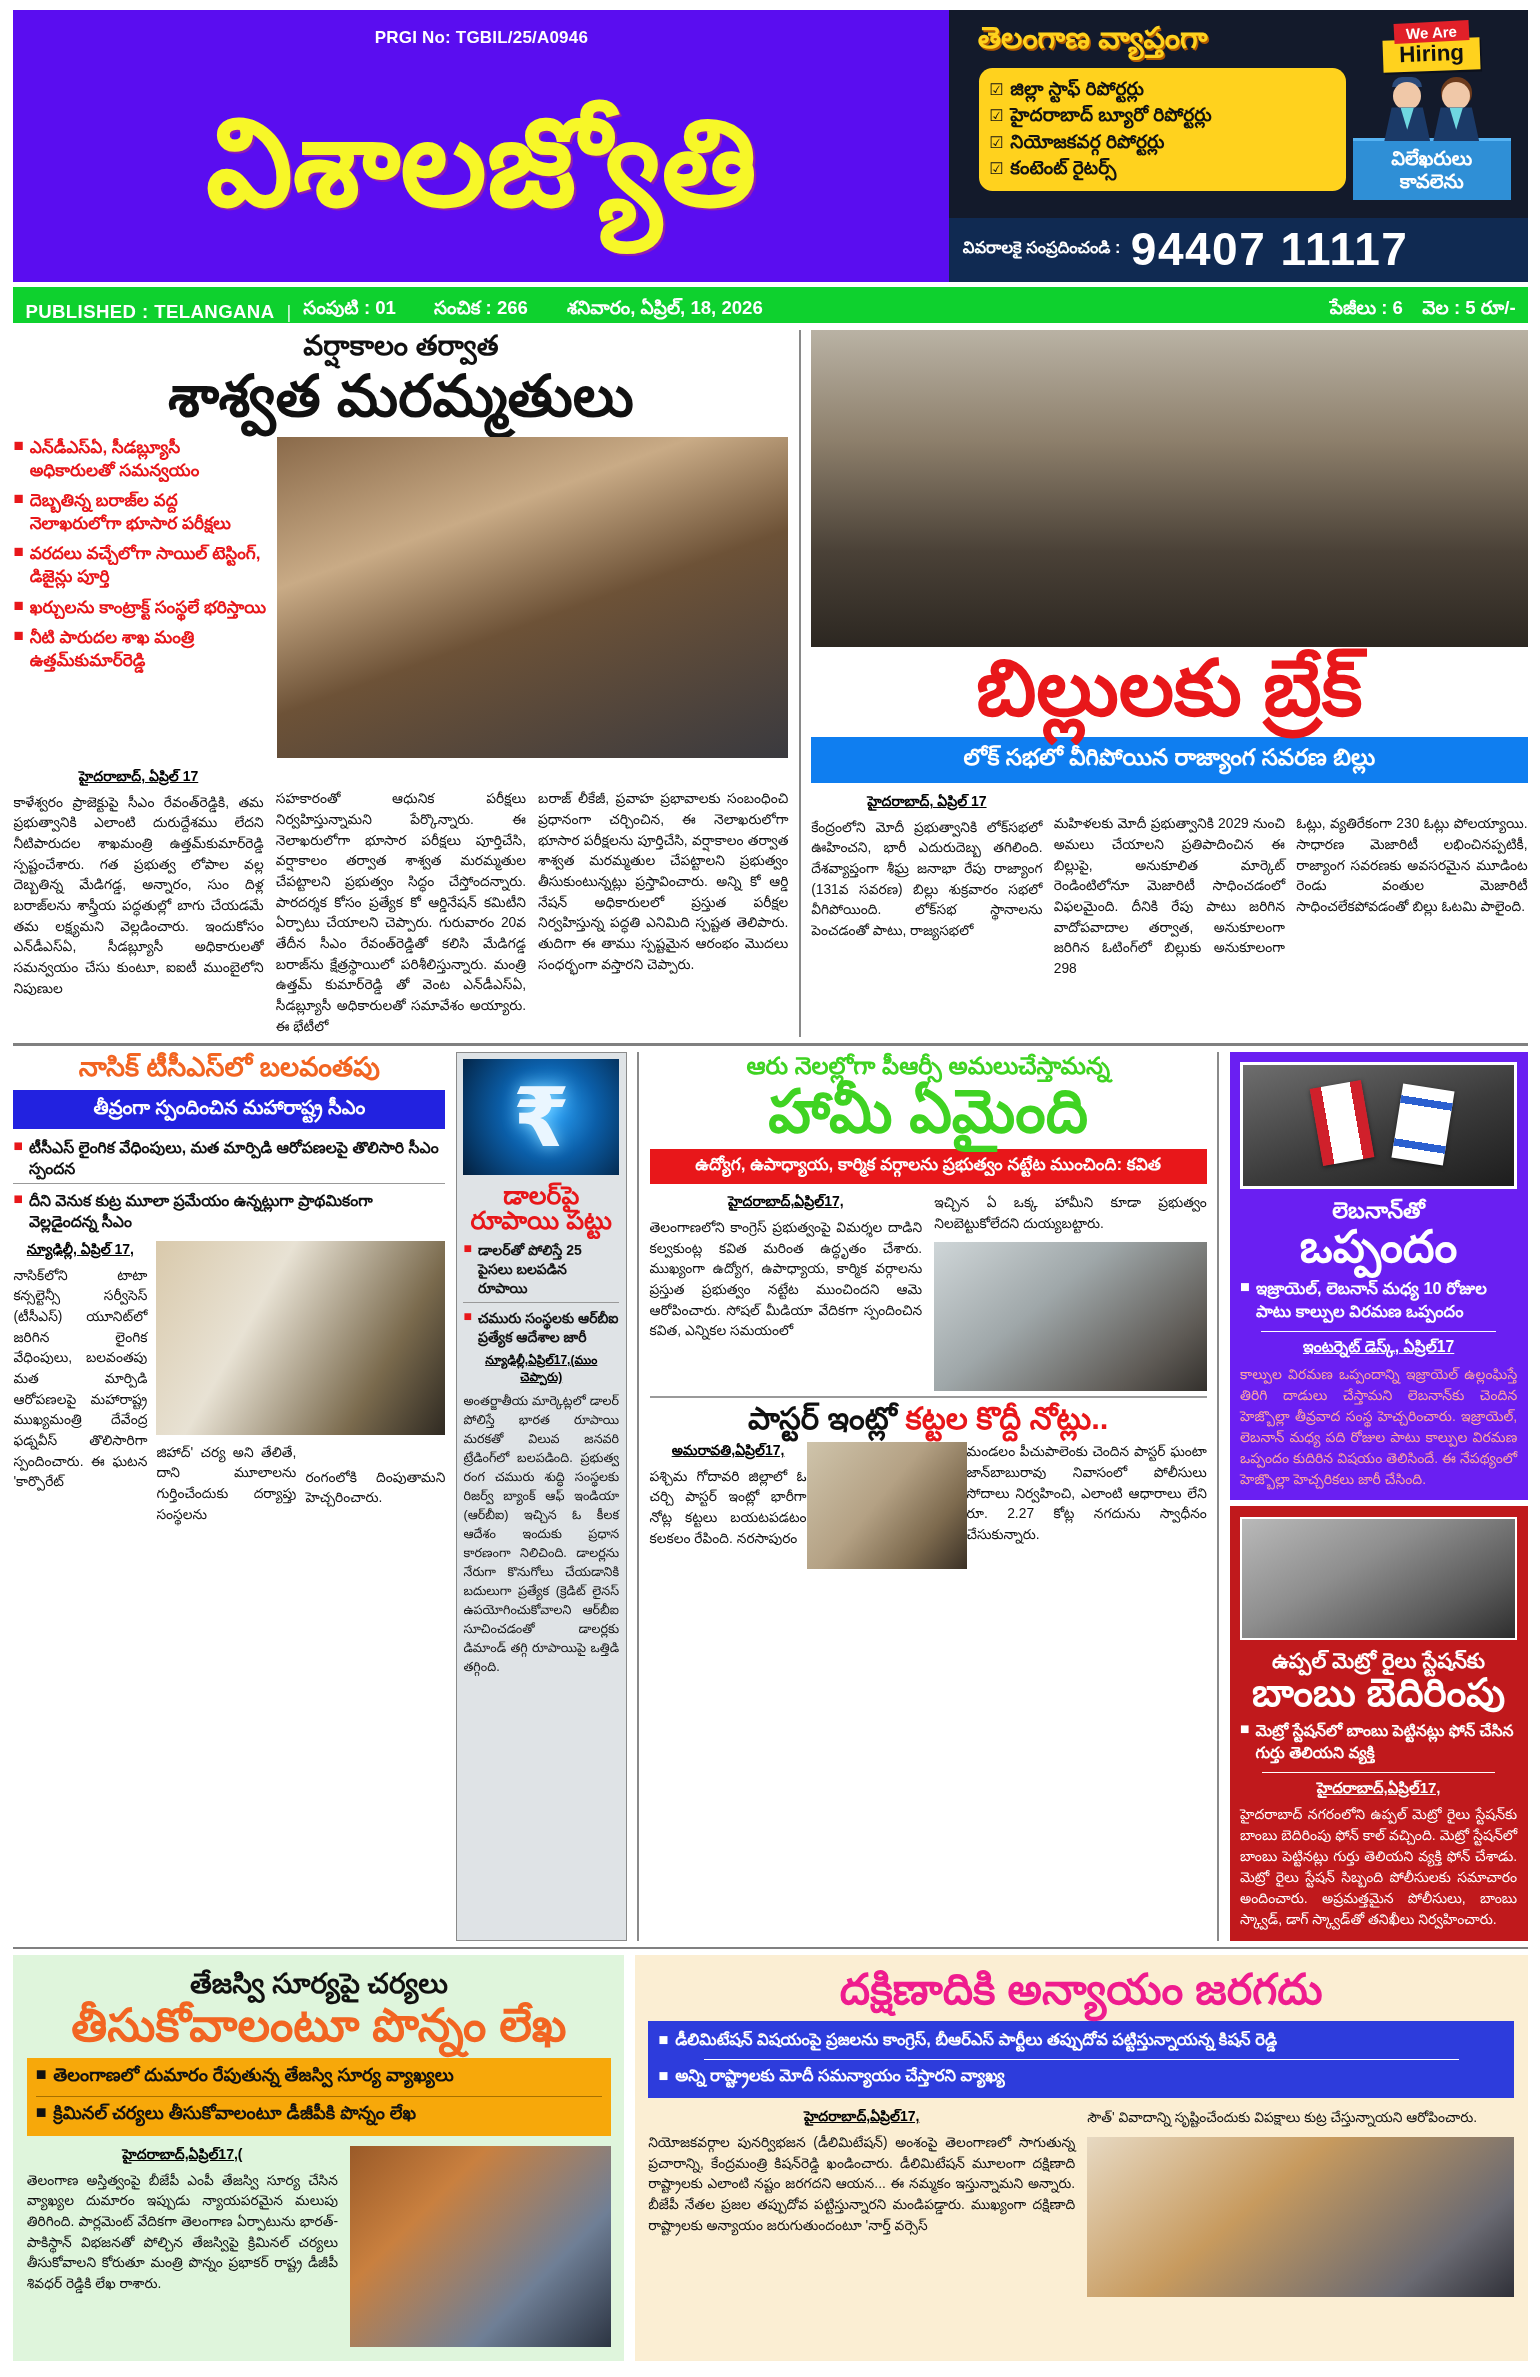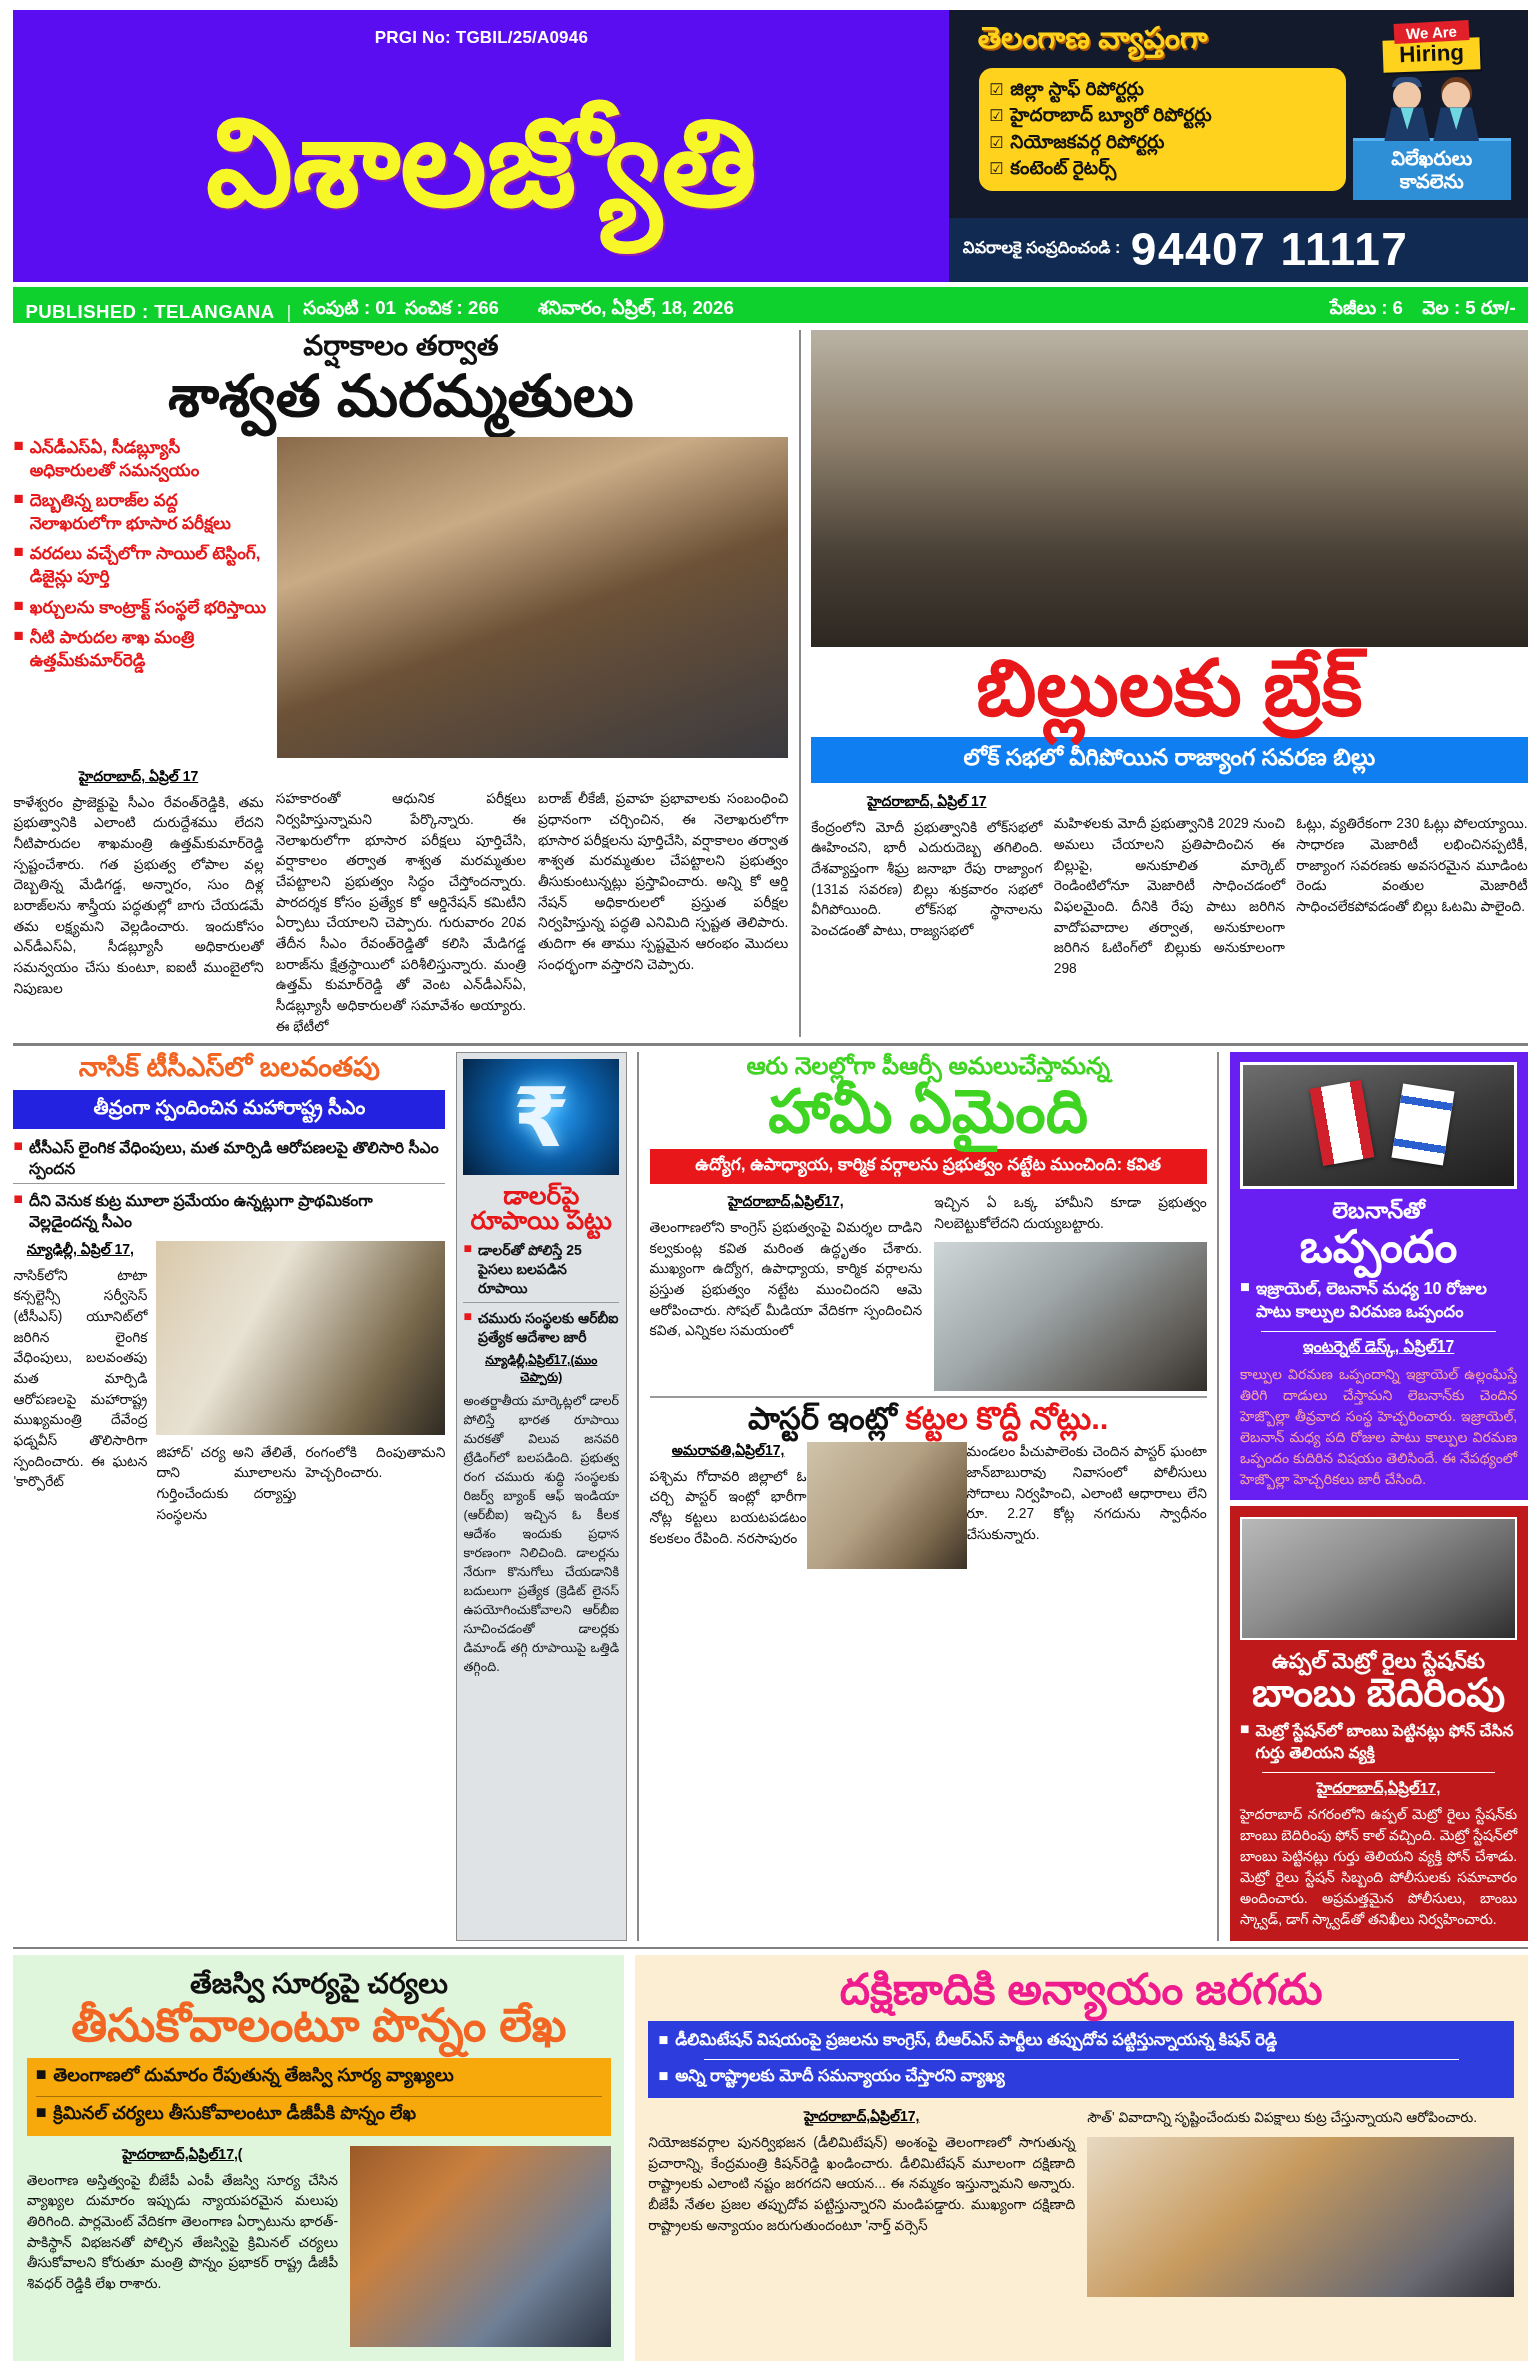--- a/index.html
+++ b/index.html
@@ -111,21 +111,21 @@
   .phone-num { color: #fff; font-size: 46px; font-weight: bold; letter-spacing: 1.5px; }
 
   
   .infobar {
     background: #0ed12e; height: 36px; margin-top: 4.5px;
     display: flex; align-items: flex-end; color: #fff;
     font-size: 18.6px; font-weight: bold; padding: 0 12px;
   }
   .infobar .pub { letter-spacing: 0.4px; }
   .infobar .sep { margin: 0 12px; font-weight: normal; opacity: .85; }
-  .infobar .vol { margin-right: 9px; }
+  .infobar .vol { margin-right: 38px; }
   .infobar .iss { margin-right: 39px; }
   .infobar .spacer { flex: 1 1 auto; }
   .infobar .pages { margin-right: 19.4px; }
 
   
   .rule { height: 2.2px; background: #808080; margin: 6px 0; }
   .rule-thin { height: 1.5px; background: #9a9a9a; margin: 5.2px 0; }
   .row { display: flex; gap: 10.4px; }
 
   .kicker { font-size: 25px; font-weight: bold; color: #111; text-align: center; line-height: 1.15; }
@@ -342,21 +342,21 @@
       <div style="flex:0 0 134px;">
         <div class="dateline">న్యూఢిల్లీ, ఏప్రిల్ 17,</div>
         <div class="body">నాసిక్‌లోని టాటా కన్సల్టెన్సీ సర్వీసెస్ (టీసీఎస్) యూనిట్‌లో జరిగిన లైంగిక వేధింపులు, బలవంతపు మత మార్పిడి ఆరోపణలపై మహారాష్ట్ర ముఖ్యమంత్రి దేవేంద్ర ఫడ్నవీస్ తొలిసారిగా స్పందించారు. ఈ ఘటన 'కార్పొరేట్</div>
       </div>
       <div style="flex:1 1 auto;">
         <div class="photo ph-cm" style="height:194px;">
           
         </div>
         <div style="display:flex;gap:9px;margin-top:7.5px;">
           <div class="body" style="flex:1 1 0;">జిహాద్' చర్య అని తేలితే, దాని మూలాలను గుర్తించేందుకు దర్యాప్తు సంస్థలను</div>
-          <div class="body" style="flex:1 1 0;">రంగంలోకి దింపుతామని హెచ్చరించారు.</div>
+          <div class="body" style="flex:1 1 0;margin-top:25px;">రంగంలోకి దింపుతామని హెచ్చరించారు.</div>
         </div>
       </div>
     </div>
   </div>
 
   <div class="boxcol" style="flex:0 0 171px;">
     <div class="photo ph-rupee" style="height:116px;">
       
     </div>
     <div class="bigline" style="color:#e8171a;font-size:25px;margin-top:7.5px;">డాలర్‌పై</div>

